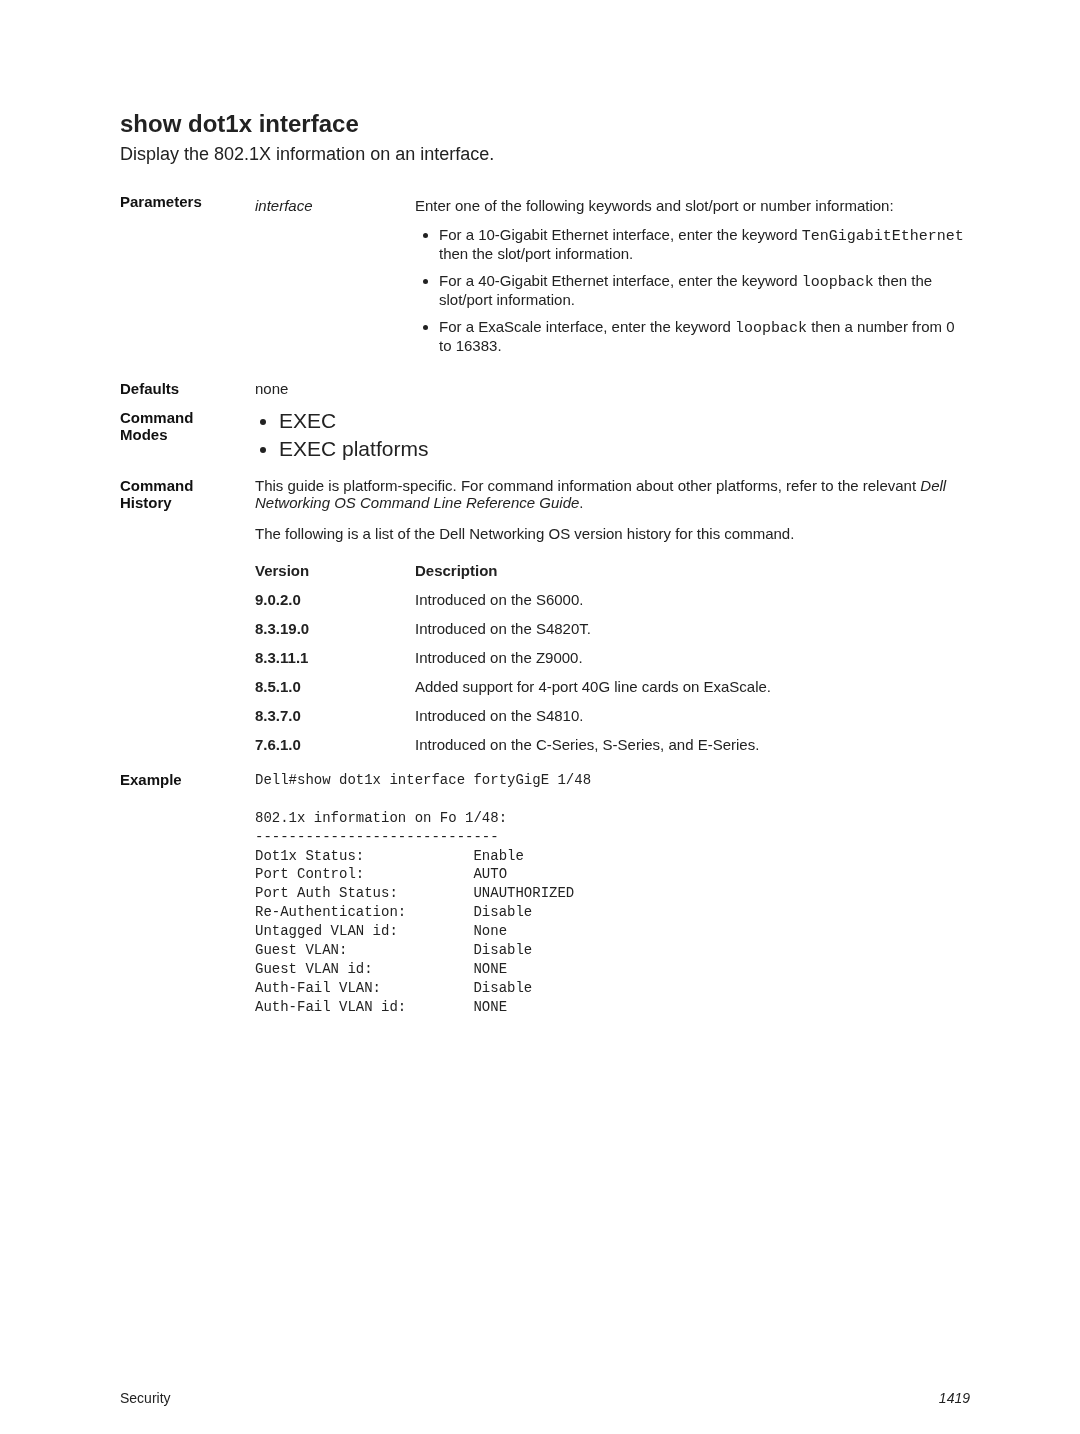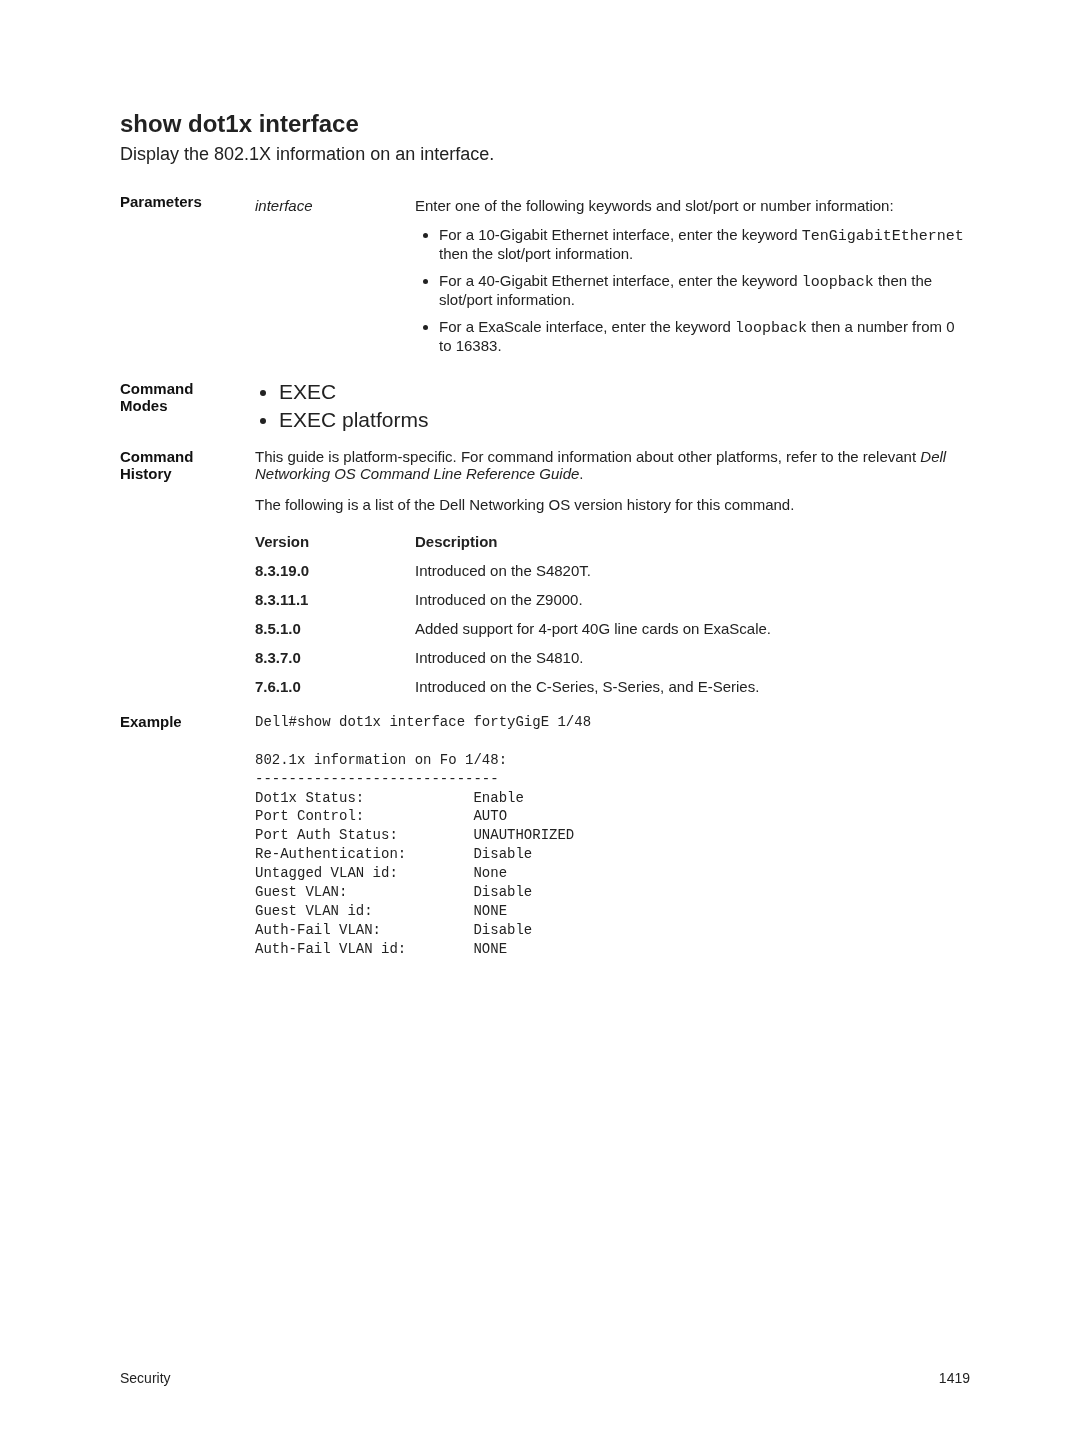--- a/index.html
+++ b/index.html
@@ -61,27 +61,27 @@
   
   pre.out {
     font-family: "Courier New", monospace;
     font-size: 14px;
     white-space: pre;
     line-height: 1.35;
   }
 
   .footer {
     position: absolute;
-    bottom: 48px;
+    bottom: 28px;
     left: 120px;
     right: 110px;
     font-size: 14px;
     color: #222;
   }
-  .footer .right { float: right; }
+  .footer .right { float: right; font-style: italic; }
 </style>
 </head>
 <body>
 
 <h2>show dot1x interface</h2>
 <p class="intro">Display the 802.1X information on an interface.</p>
 
 <table class="def">
 <tbody>
 
@@ -106,20 +106,24 @@
               <span>For a ExaScale interface, enter the keyword </span><span class="mono">loopback</span><span> then a number from 0 to 16383.</span>
             </li>
           </ul>
         </td>
       </tr>
     </tbody>
           </table>
   </td>
 </tr>
 
+<tr>
+  <td class="label">Defaults</td>
+  <td>none</td>
+</tr>
 
 <tr>
   <td class="label">Command Modes</td>
   <td>
     <ul class="nodisc">
       <li>EXEC</li>
       <li>EXEC platforms</li>
     </ul>
   </td>
 </tr>
@@ -131,20 +135,24 @@
       <span>This guide is platform-specific. For command information about other platforms, refer to the relevant </span><span class="italic">Dell Networking OS Command Line Reference Guide</span><span>.</span>
     </p>
     <p style="margin-bottom:14px;">The following is a list of the Dell Networking OS version history for this command.</p>
 
     <table class="ver">
       <tbody>
               <tr class="hdr">
         <td class="vcol">Version</td>
         <td>Description</td>
       </tr>
+      <tr>
+                <td class="vcol">9.0.2.0</td>
+                <td>Introduced on the S6000.</td>
+              </tr>
       <tr>
                 <td class="vcol">8.3.19.0</td>
                 <td>Introduced on the S4820T.</td>
               </tr>
       <tr>
                 <td class="vcol">8.3.11.1</td>
                 <td>Introduced on the Z9000.</td>
               </tr>
       <tr>
                 <td class="vcol">8.5.1.0</td>

